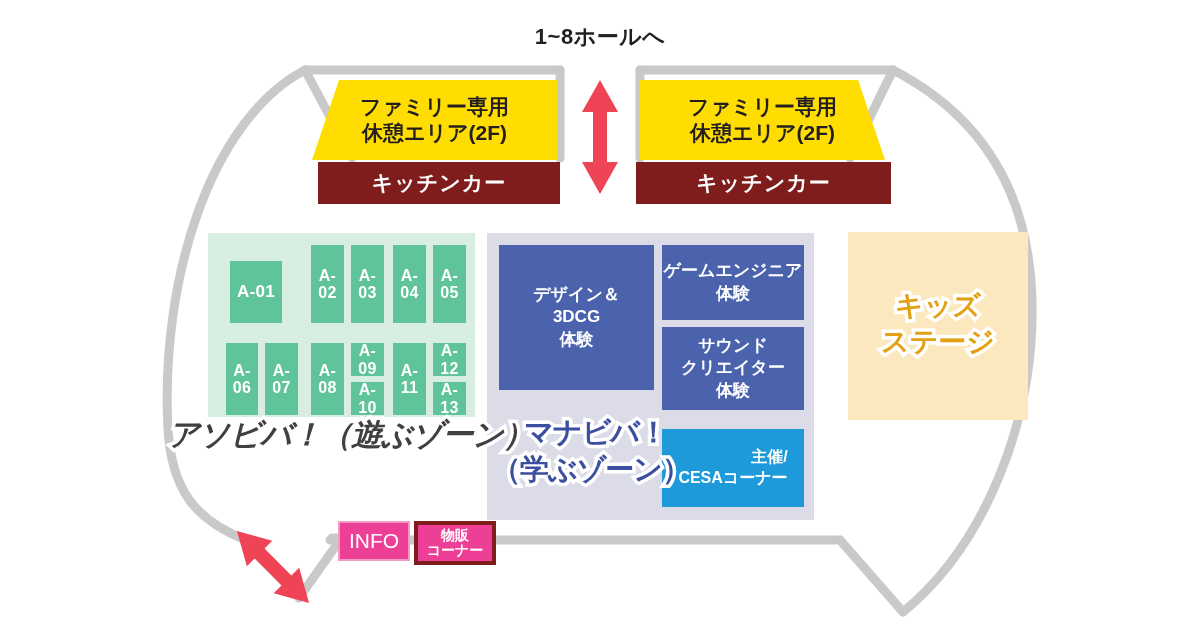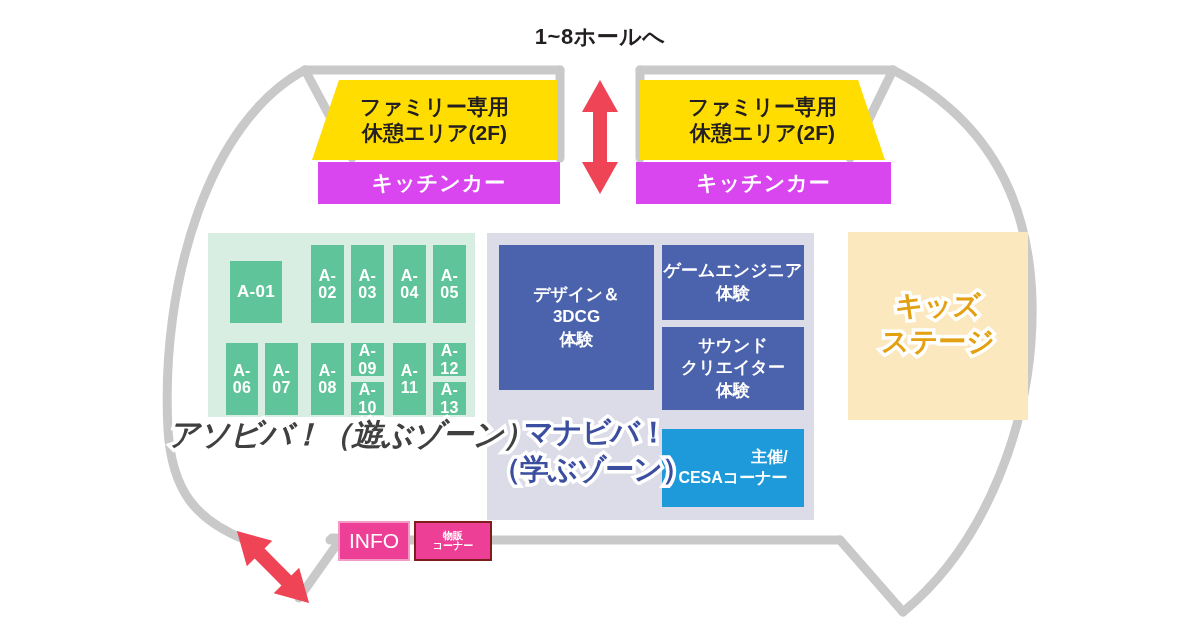--- a/index.html
+++ b/index.html
@@ -78,21 +78,21 @@
   #family-area-right-border {
     left: 636px; top: 76px; width: 253px; height: 88px;
     clip-path: polygon(0 0, 89.4% 0, 100% 100%, 0 100%);
     background: #C9C9C9;
     z-index: -1;
   }
 
   
   .kitchen-car {
     height: 42px;
-    background: #d946ef;
+    background: #7f1d1d;
     color: #ffffff;
     font-size: 21px;
     font-weight: 700;
     display: flex;
     align-items: center;
     justify-content: center;
     letter-spacing: 1px;
   }
   #kitchen-car-left  { left: 318px; top: 162px; width: 242px; }
   #kitchen-car-right { left: 636px; top: 162px; width: 255px; }
@@ -158,23 +158,23 @@
     background: #EE3F96;
     border: 2px solid #F39BC4;
     color: #ffffff;
     font-size: 21px;
     font-weight: 400;
     display: flex; align-items: center; justify-content: center;
   }
   #goods-box {
     width: 74px; height: 36px;
     background: #EE3F96;
-    border: 2px solid #7f1d1d;
-    color: #ffffff;
-    font-size: 10px;
+    border: 4px solid #7f1d1d;
+    color: #ffffff;
+    font-size: 14px;
     font-weight: 700;
     line-height: 1.05;
     text-align: center;
     display: flex; align-items: center; justify-content: center;
   }
 
   
   #manabiba-block {
     left: 487px; top: 233px; width: 327px; height: 287px;
     background: #DCDCE8;

